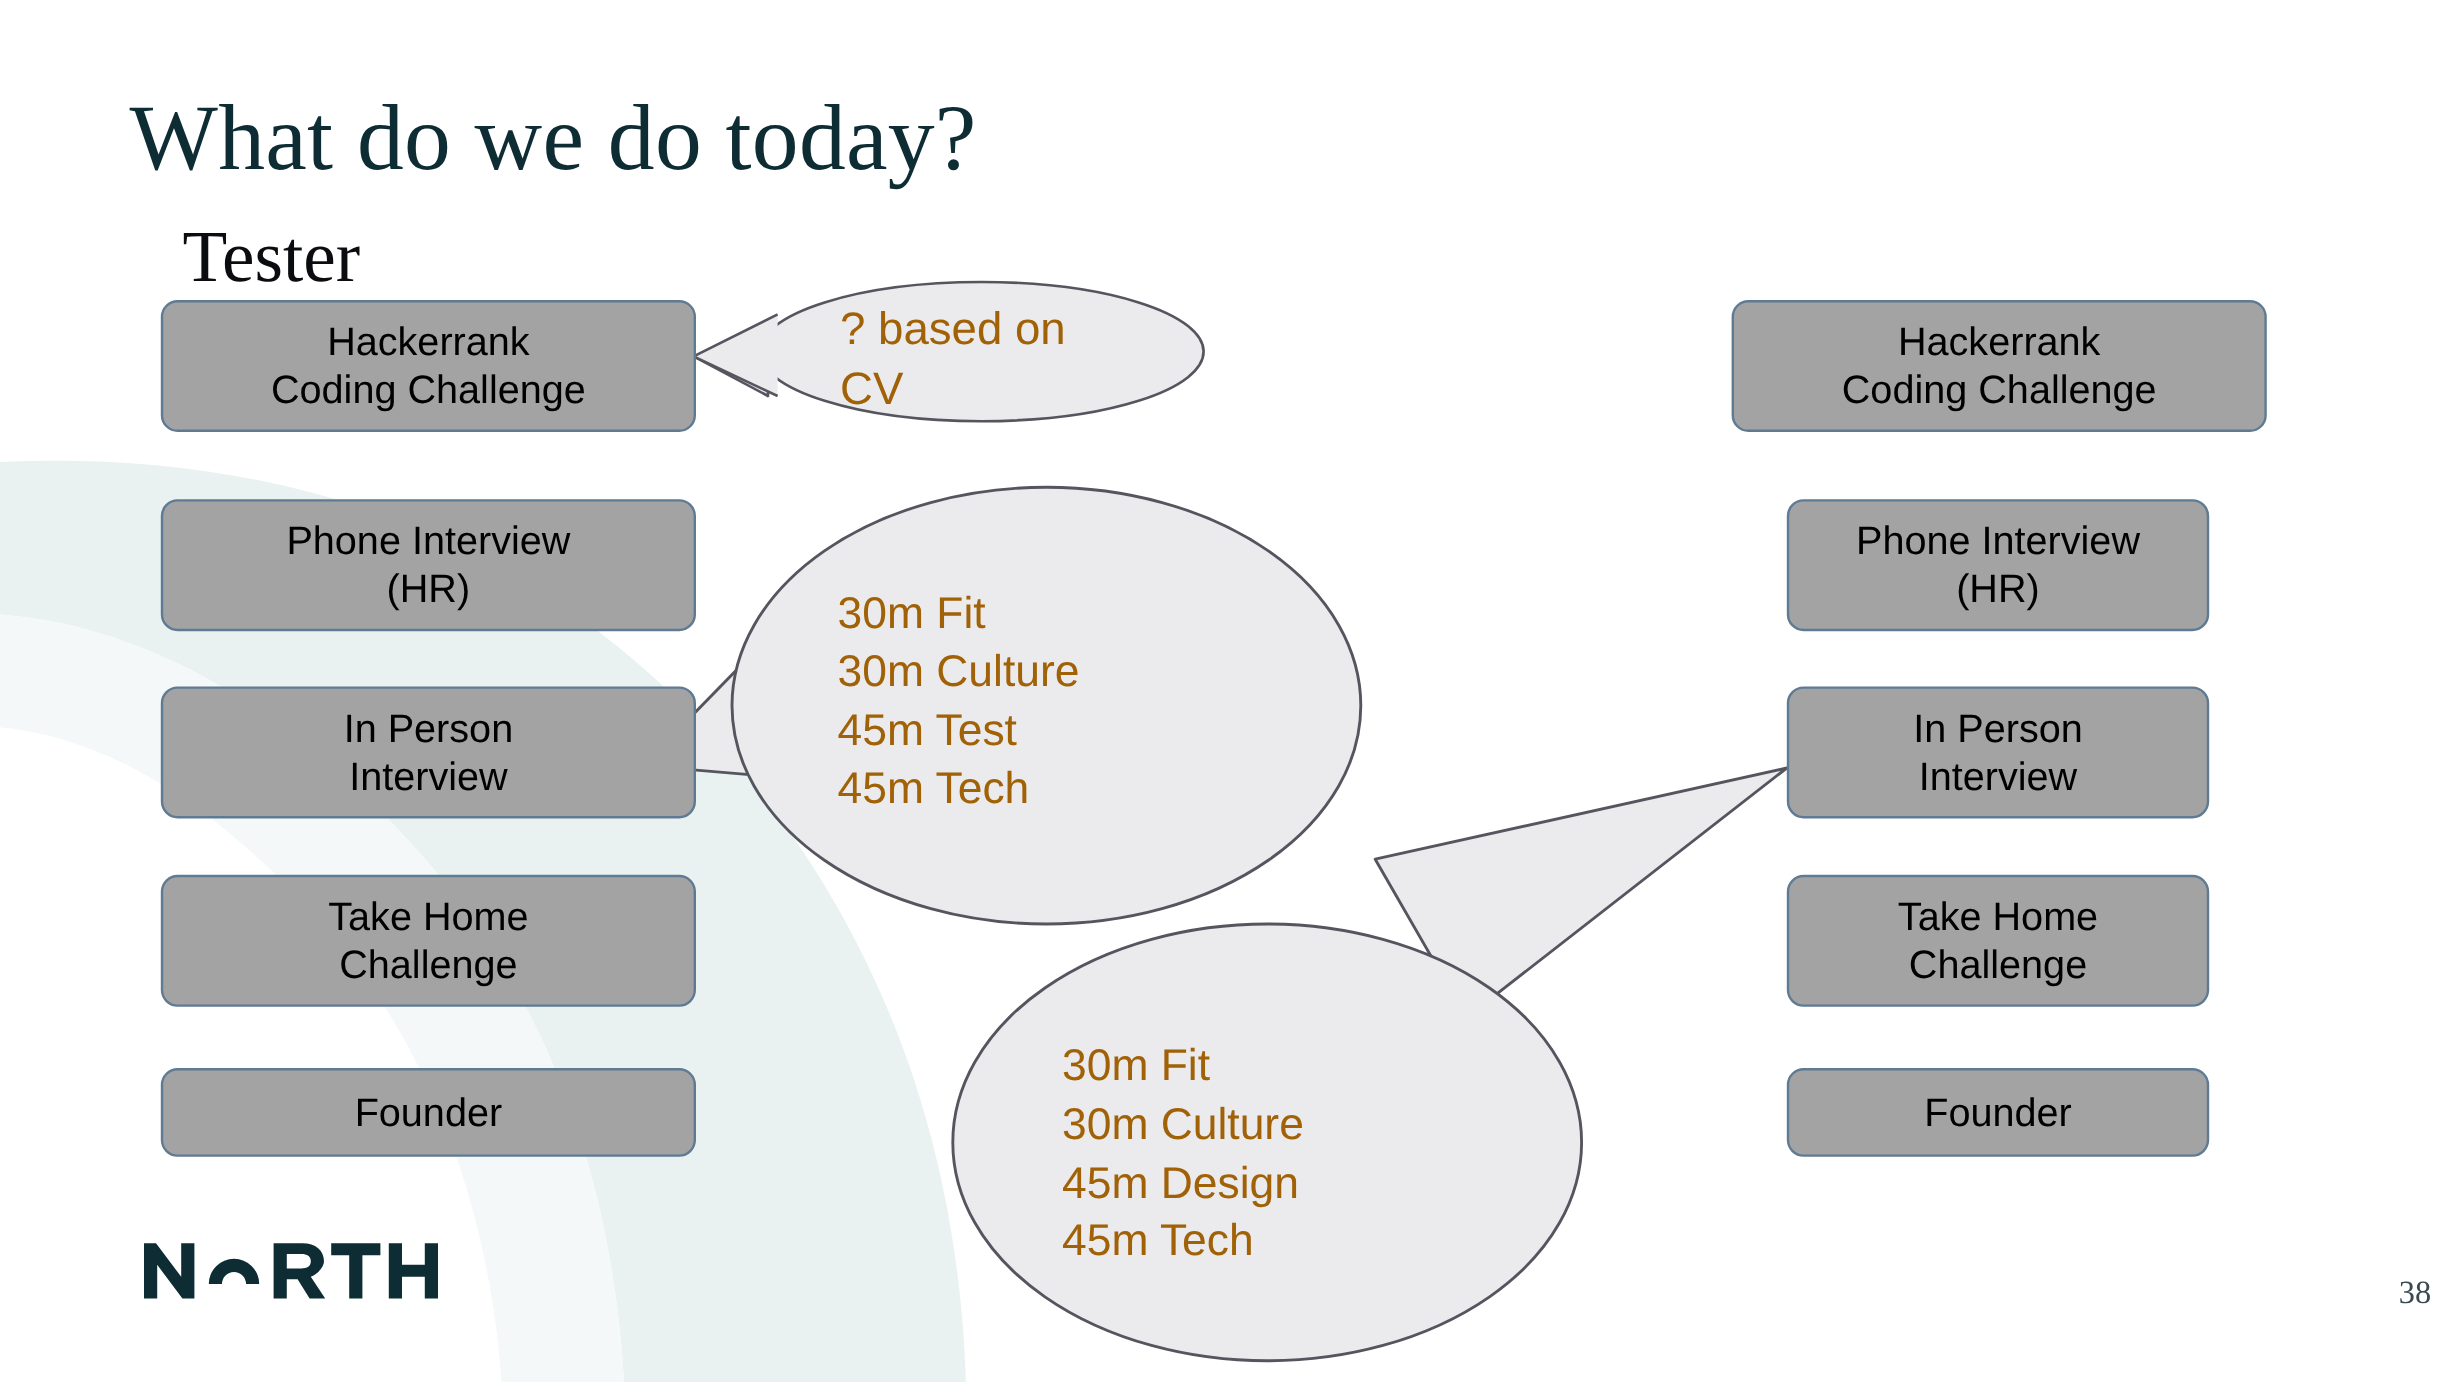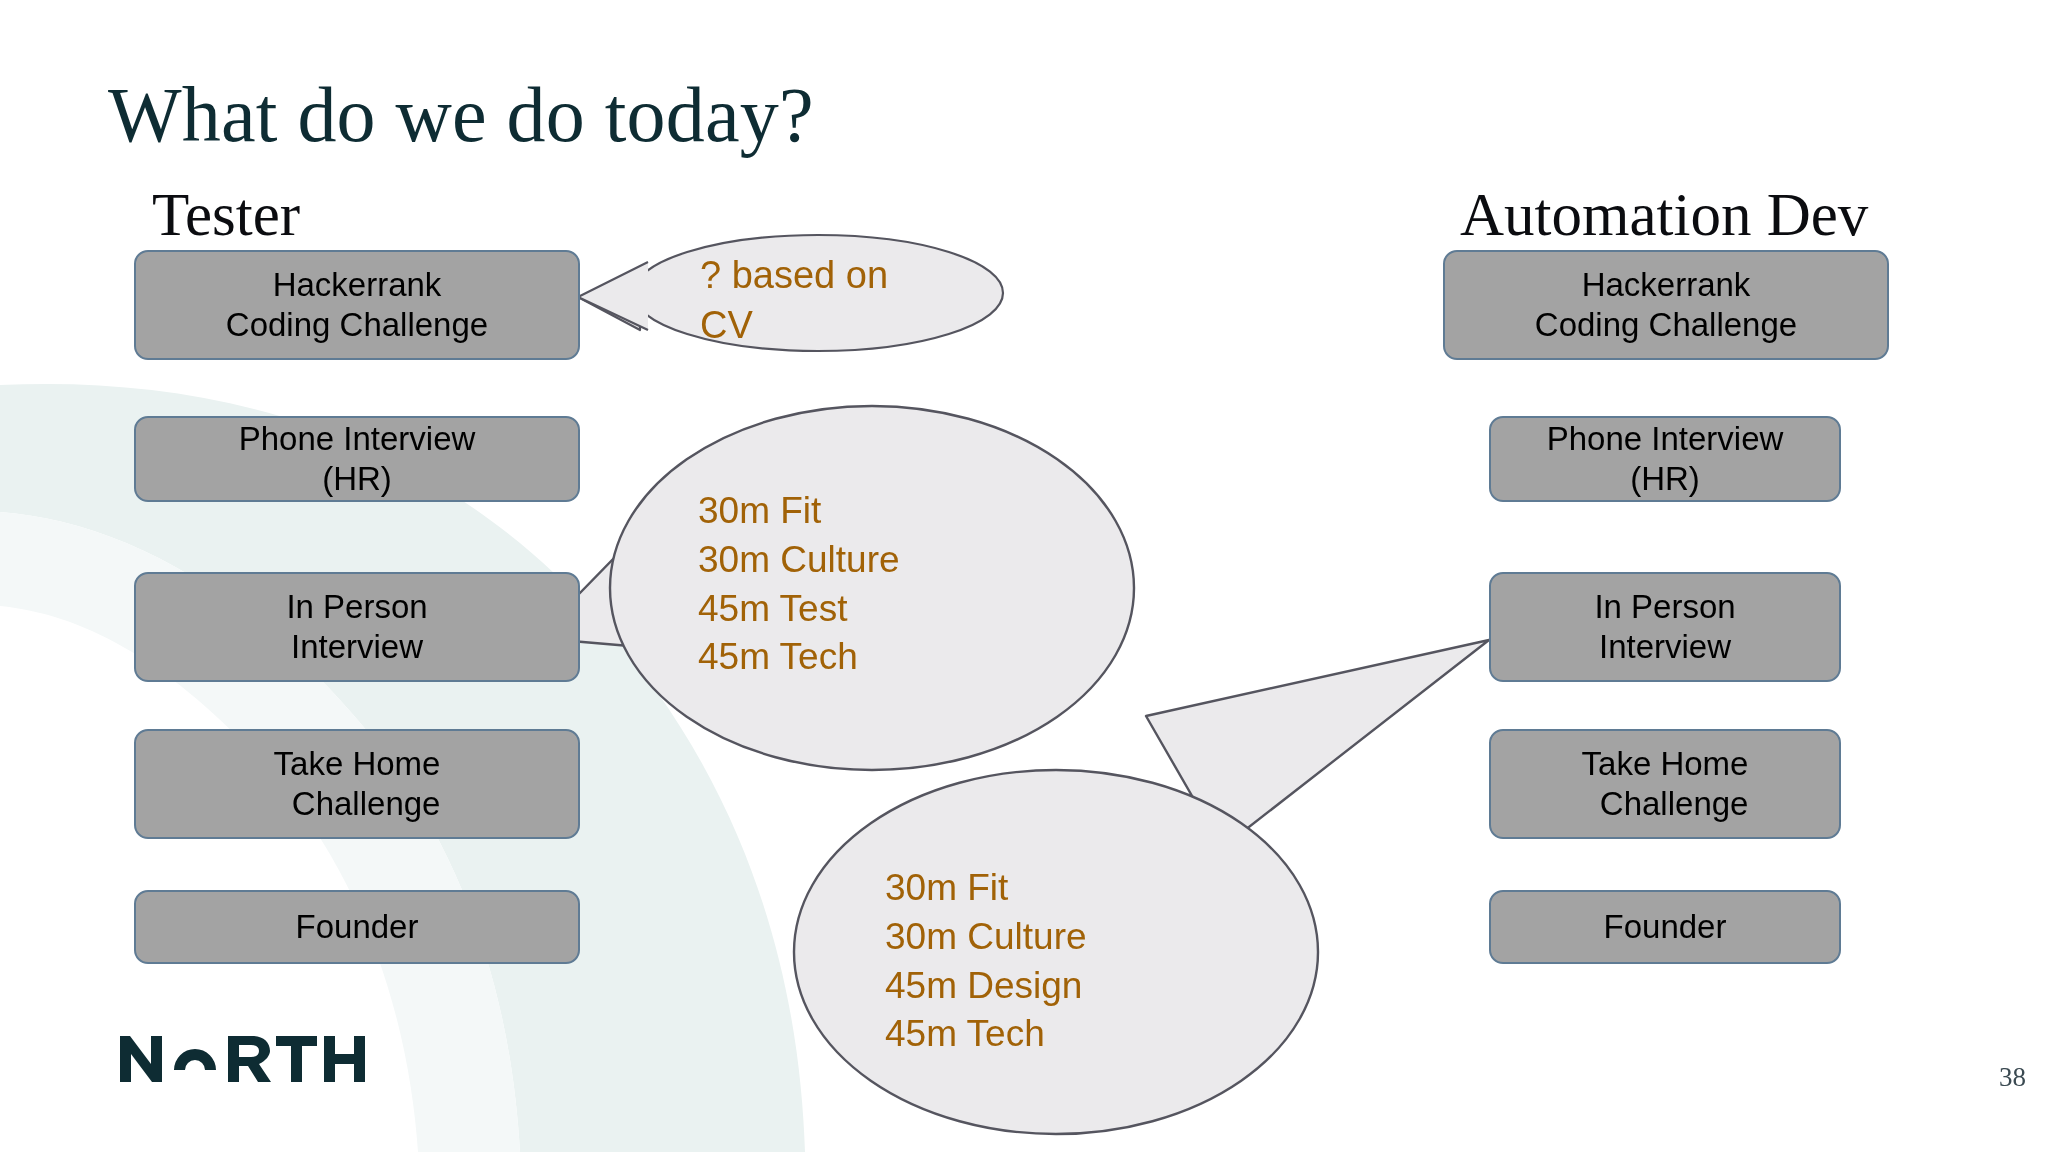--- a/index.html
+++ b/index.html
@@ -74,23 +74,23 @@
     padding: 6px 10px;
     white-space: pre-line;
   }
 
   
   .col-left  { left: 134px; width: 446px; }
   
   .col-right { left: 1489px; width: 398px; }
 
   .row-hackerrank { top: 250px;  height: 110px; }
-  .row-phone      { top: 416px;  height: 86px; }
+  .row-phone      { top: 416px;  height: 110px; }
   .row-inperson   { top: 572px;  height: 110px; }
-  .row-takehome   { top: 729px;  height: 110px; text-align: right; }
+  .row-takehome   { top: 729px;  height: 110px; }
   .row-founder    { top: 890px;  height: 74px;  }
 
   
   .col-right.row-hackerrank { left: 1443px; width: 446px; }
   .col-right.row-phone      { left: 1489px; width: 352px; }
   .col-right.row-inperson   { left: 1489px; width: 352px; }
   .col-right.row-takehome   { left: 1489px; width: 352px; }
   .col-right.row-founder    { left: 1489px; width: 352px; }
 
   
@@ -152,21 +152,20 @@
              C 110 520, 230 580, 340 700
              C 470 840, 512 1010, 520 1152
              L 418 1152
              C 410 1035, 372 882, 262 762
              C 168 660, 82 614, 0 606 Z" fill="#f4f8f8"></path>
   </svg>
 
   <div id="page-title">What do we do today?</div>
 
   <div id="header-tester" class="column-header">Tester</div>
-  <div id="header-autodev" class="column-header">Automation Dev</div>
 
   <svg id="callouts-layer" viewBox="0 0 2048 1152" preserveAspectRatio="none">
 
     <path d="M 640 297 L 578 297 L 640 330 Z" fill="#ebeaec" stroke="#55555f" stroke-width="2.2" stroke-linejoin="round"></path>
 
     <ellipse cx="818" cy="293" rx="185" ry="58" fill="#ebeaec" stroke="#55555f" stroke-width="2.2"></ellipse>
 
     <path d="M 648 262 L 578 297 L 648 330" fill="#ebeaec" stroke="#55555f" stroke-width="2.2" stroke-linejoin="round"></path>
 
     <path d="M 700 470 L 536 638 L 700 652 Z" fill="#ebeaec" stroke="#55555f" stroke-width="2.4" stroke-linejoin="round"></path>

